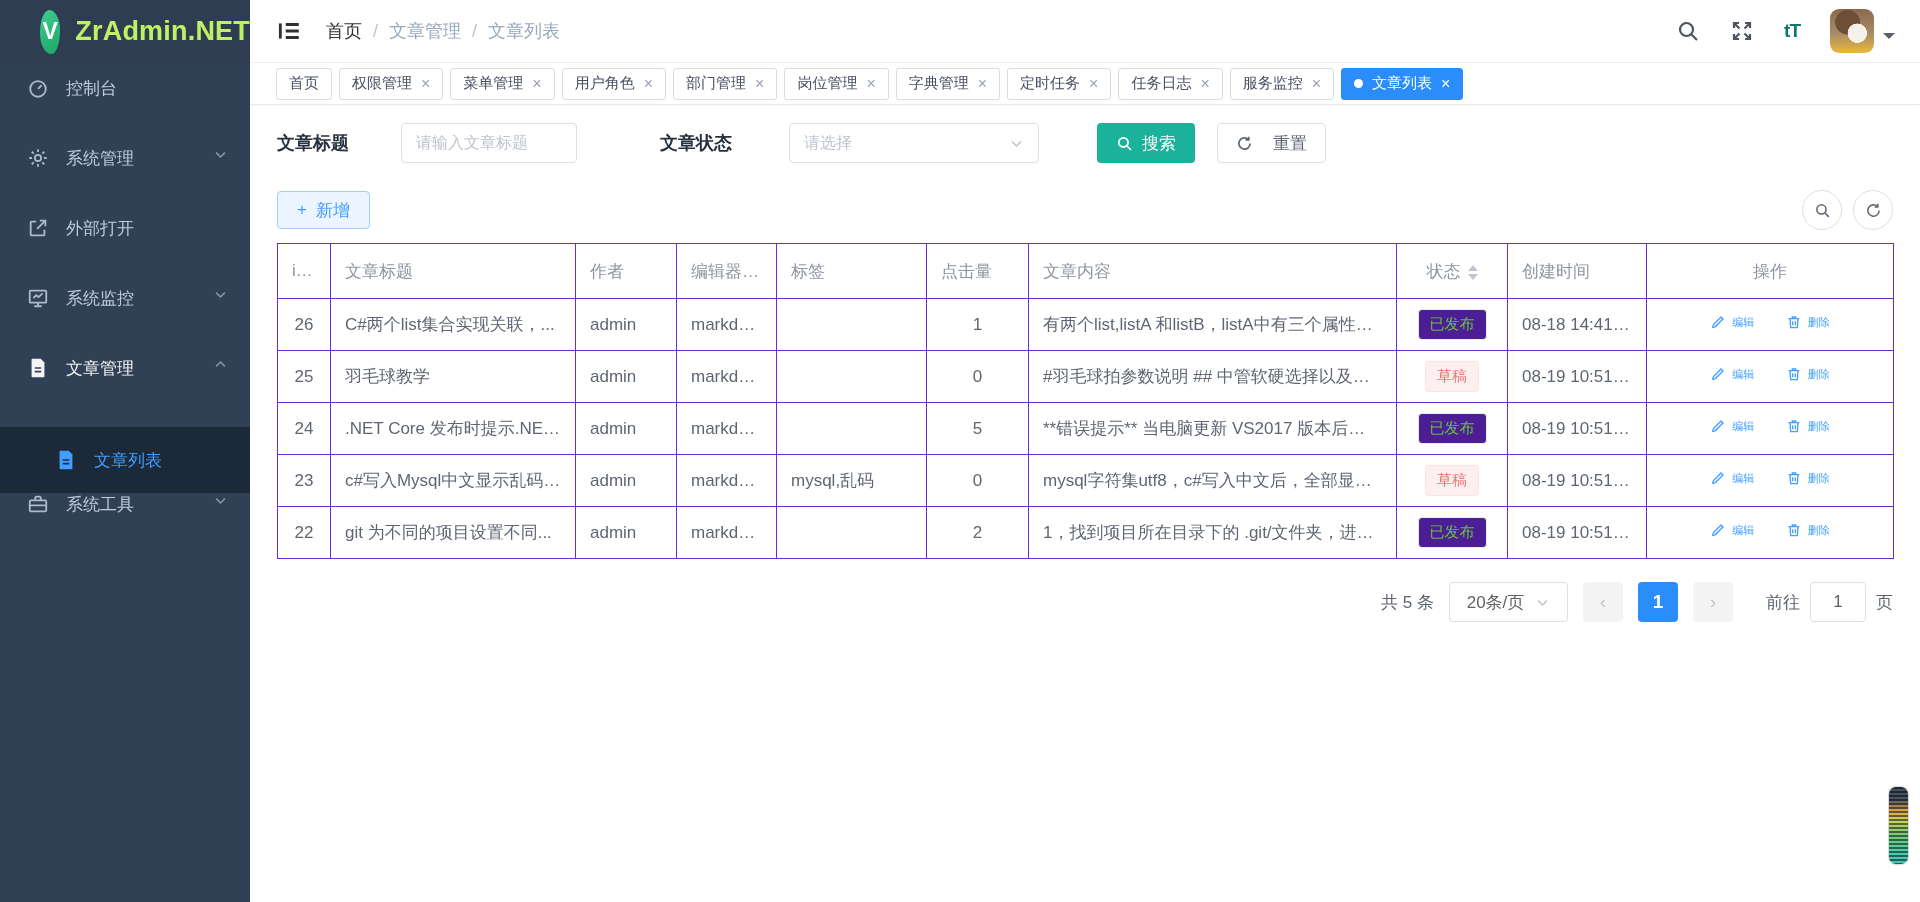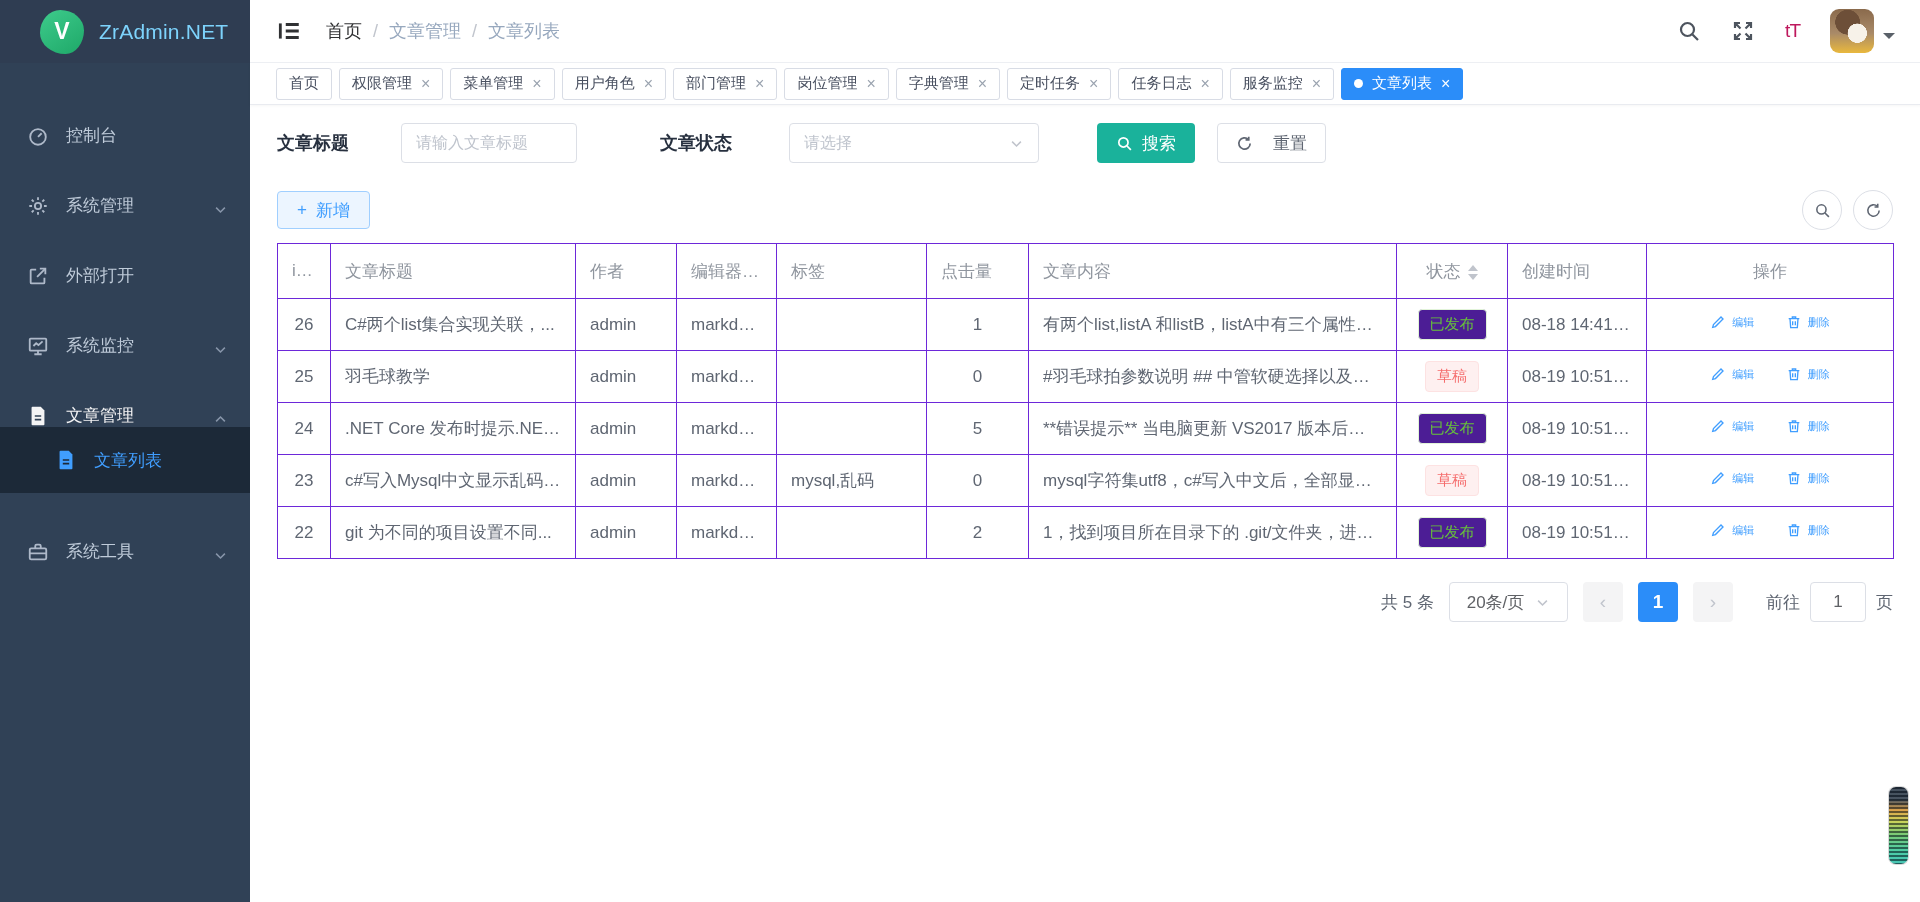--- a/index.html
+++ b/index.html
@@ -6,23 +6,23 @@
   html,body { width:1920px; height:902px; overflow:hidden; background:#fff;
               font-family:"Liberation Sans","DejaVu Sans",sans-serif; }
   .app { display:flex; width:1920px; height:902px; }
 
   
   .sidebar { width:250px; flex-shrink:0; background:#304156; color:#bfcbd9; position:relative; }
   .logo { height:63px; display:flex; align-items:center; gap:15px; padding-left:40px; background:#2f3d52; }
   .logo-mark { width:44px; height:44px; background:linear-gradient(145deg,#3ecb8c,#1ea868);
                border-radius:46% 54% 42% 58% / 52% 46% 54% 48%;
                display:grid; place-items:center; color:#fff; font-weight:700; font-size:23px; }
-  .logo-title { color:#7dd3fc; font-size:21px; font-weight:400; letter-spacing:.2px; }
+  .logo-title { color:#bef264; font-size:27px; font-weight:700; letter-spacing:.2px; }
   .menu { padding-top:14px; }
-  .menu-item { height:70px; display:flex; align-items:flex-end; padding:0 22px 0 27px;
+  .menu-item { height:70px; display:flex; align-items:flex-start; padding:0 22px 0 27px;
                font-size:17px; cursor:pointer; }
   .menu-item .mi-icon { width:22px; height:22px; margin-right:17px; color:#aeb9c9; flex-shrink:0; }
   .menu-item .mi-label { flex:1; }
   .menu-item.expanded { color:#f4f4f5; }
   .menu-item.expanded .mi-icon { color:#f4f4f5; }
   .chev { width:15px; height:15px; color:#8795a9; }
   .submenu-item { height:66px; display:flex; align-items:center; padding-left:55px;
                   background:#1c2938; color:#409eff; font-size:17px; cursor:pointer; }
   .submenu-item .mi-icon { width:22px; height:22px; margin-right:17px; color:#409eff; }
 
@@ -30,21 +30,21 @@
   .main { flex:1; display:flex; flex-direction:column; background:#fff; position:relative; }
 
   .header { height:63px; display:flex; align-items:center; padding:0 26px; border-bottom:1px solid #eef0f4; }
   .collapse-btn { width:26px; height:26px; color:#303133; cursor:pointer; margin-right:24px; }
   .breadcrumb { display:flex; align-items:center; gap:11px; font-size:18px; }
   .bc-current { color:#303133; }
   .bc-sep { color:#c0c4cc; }
   .bc-link { color:#97a8be; cursor:pointer; }
   .header-right { margin-left:auto; display:flex; align-items:center; gap:30px; }
   .h-icon { width:24px; height:24px; color:#4d545e; cursor:pointer; }
-  .fontsize-icon { font-size:19px; color:#be185d; font-weight:400; cursor:pointer; letter-spacing:-1px; }
+  .fontsize-icon { font-size:19px; color:#0f766e; font-weight:700; cursor:pointer; letter-spacing:-1px; }
   .avatar-wrap { display:flex; align-items:flex-end; gap:9px; cursor:pointer; }
   .avatar { width:44px; height:44px; border-radius:9px;
             background:
               radial-gradient(circle at 62% 55%, #f7f2e9 0 26%, transparent 27%),
               radial-gradient(circle at 40% 30%, #6d4f38 0 30%, transparent 31%),
               linear-gradient(180deg,#8a6a4c 0%, #a98a68 55%, #e9b83d 100%); }
   .avatar-caret { width:0; height:0; border:6px solid transparent; border-top-color:#5a6169; margin-bottom:8px; }
 
   .tabsbar { height:42px; display:flex; align-items:center; gap:7px; padding:0 26px;
              border-bottom:1px solid #e9ebf0; box-shadow:0 1px 3px rgba(0,0,0,.04); }

